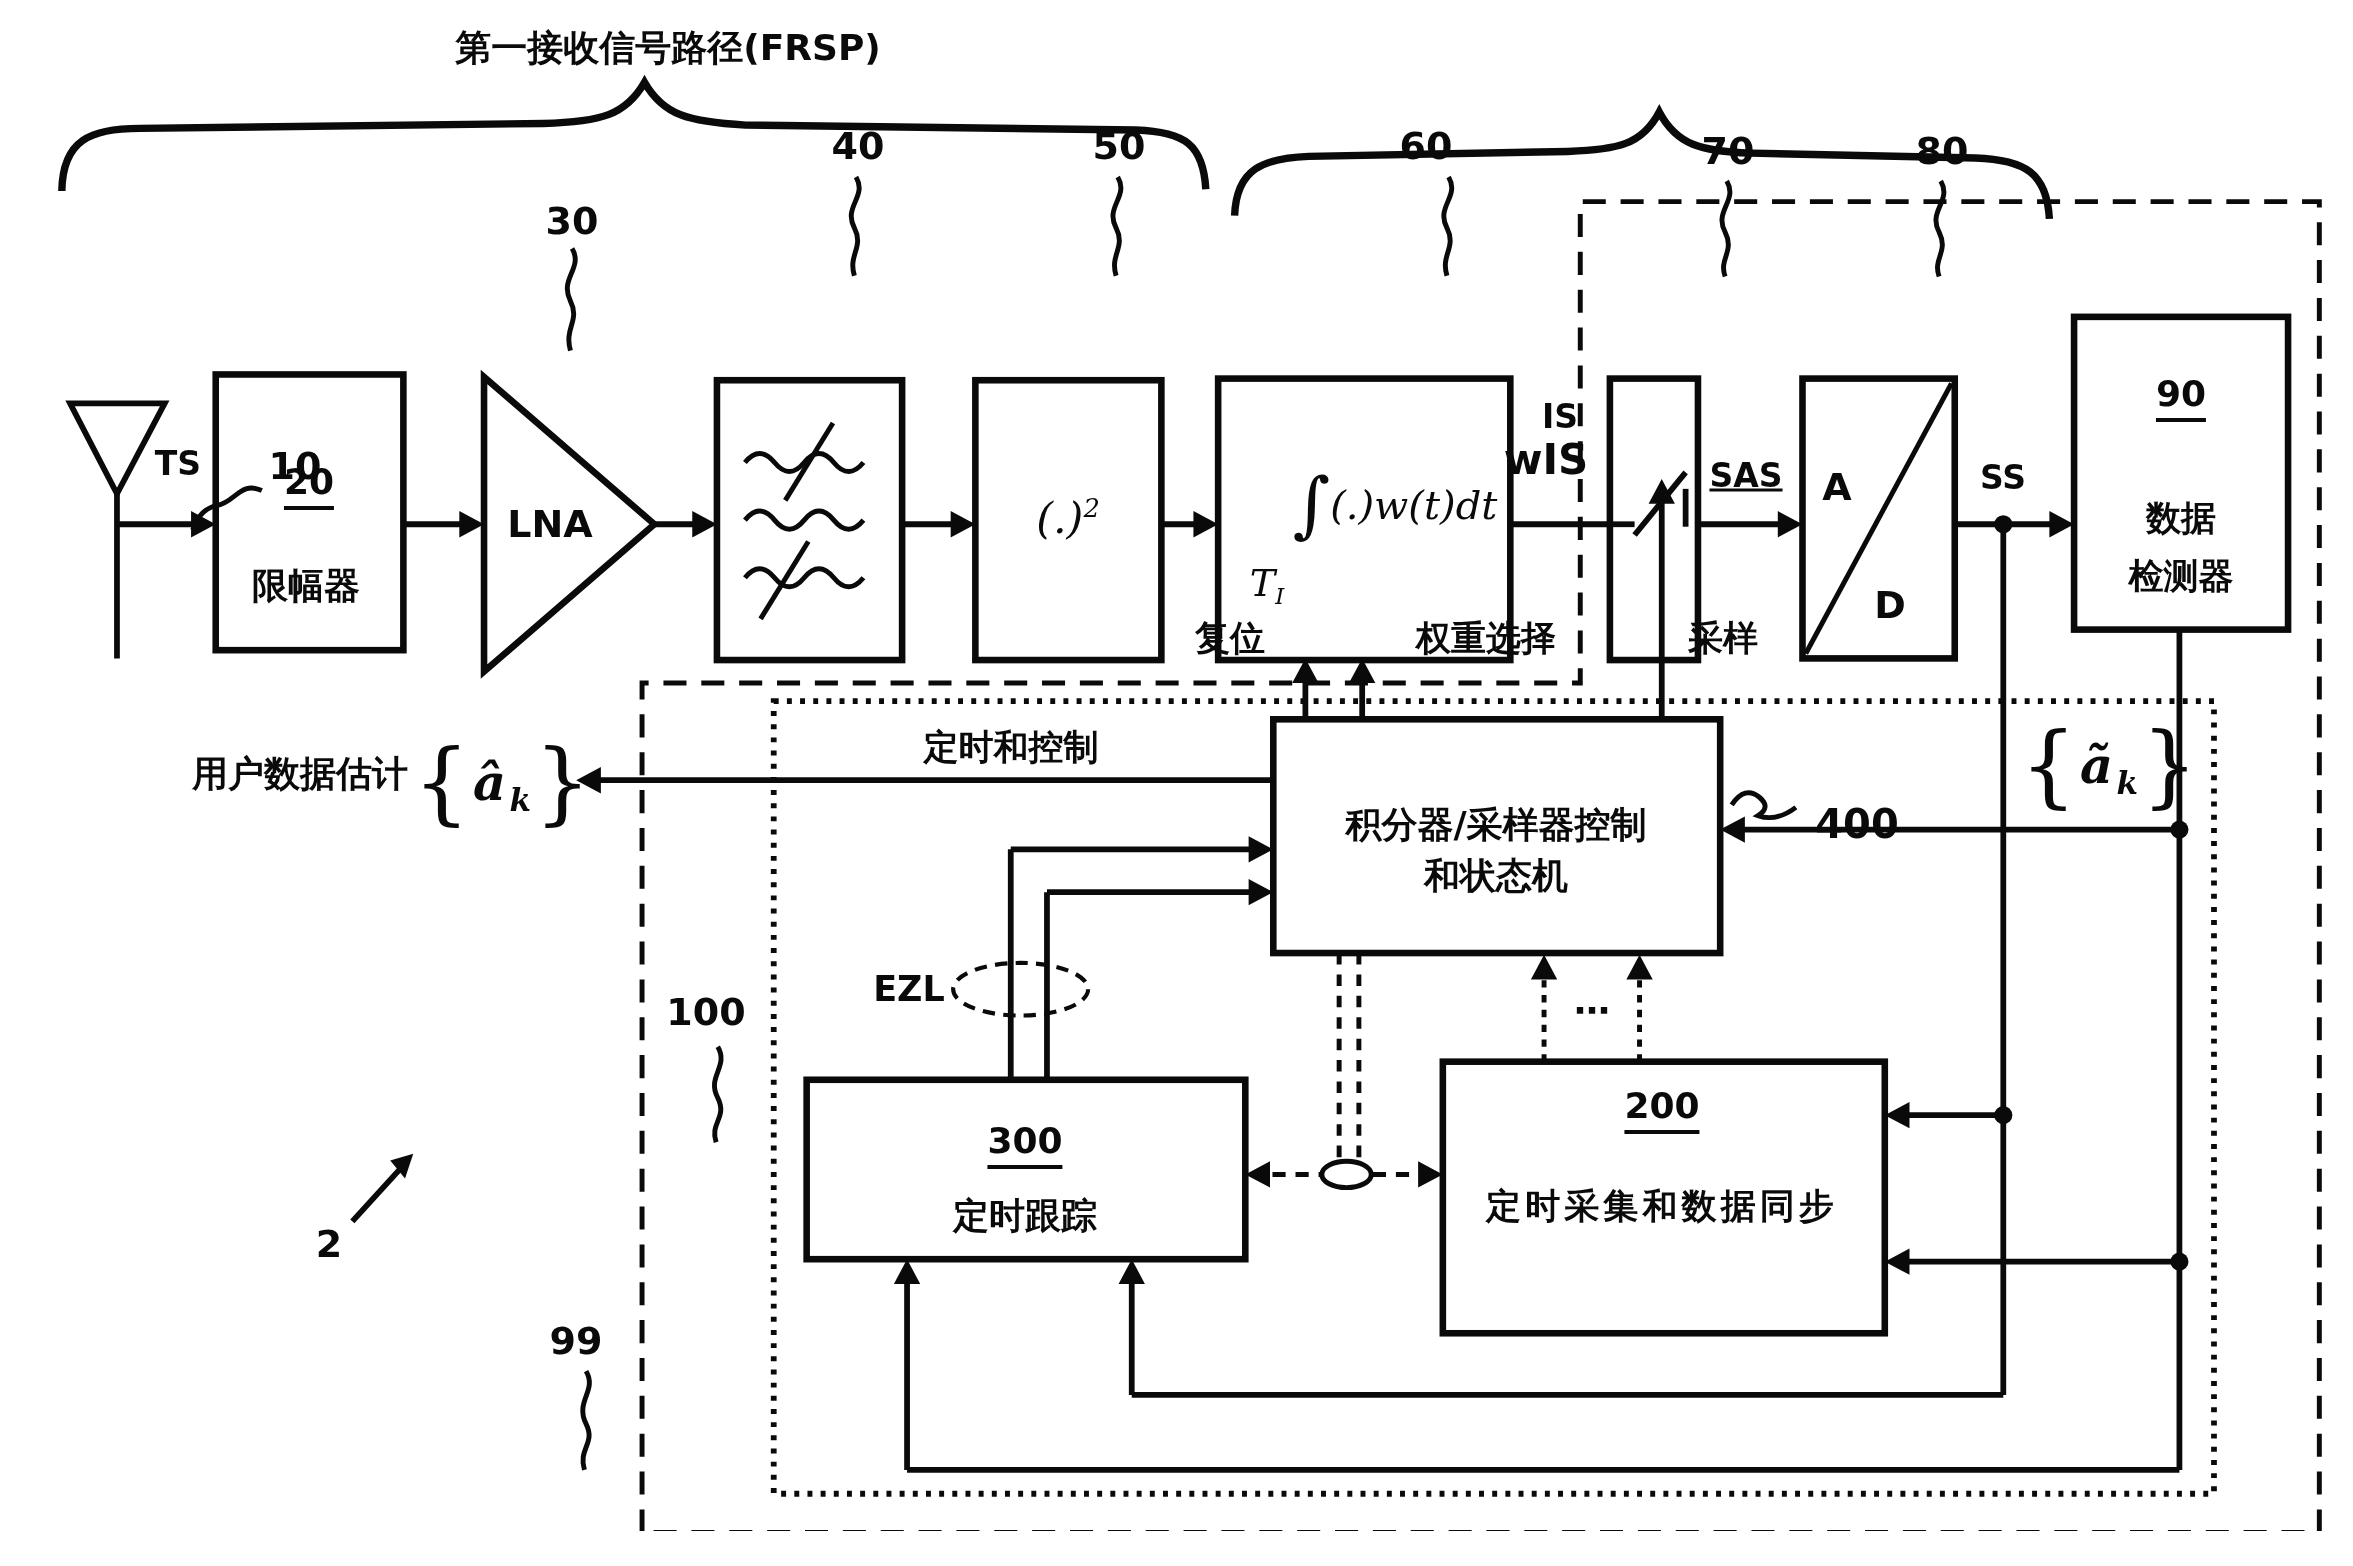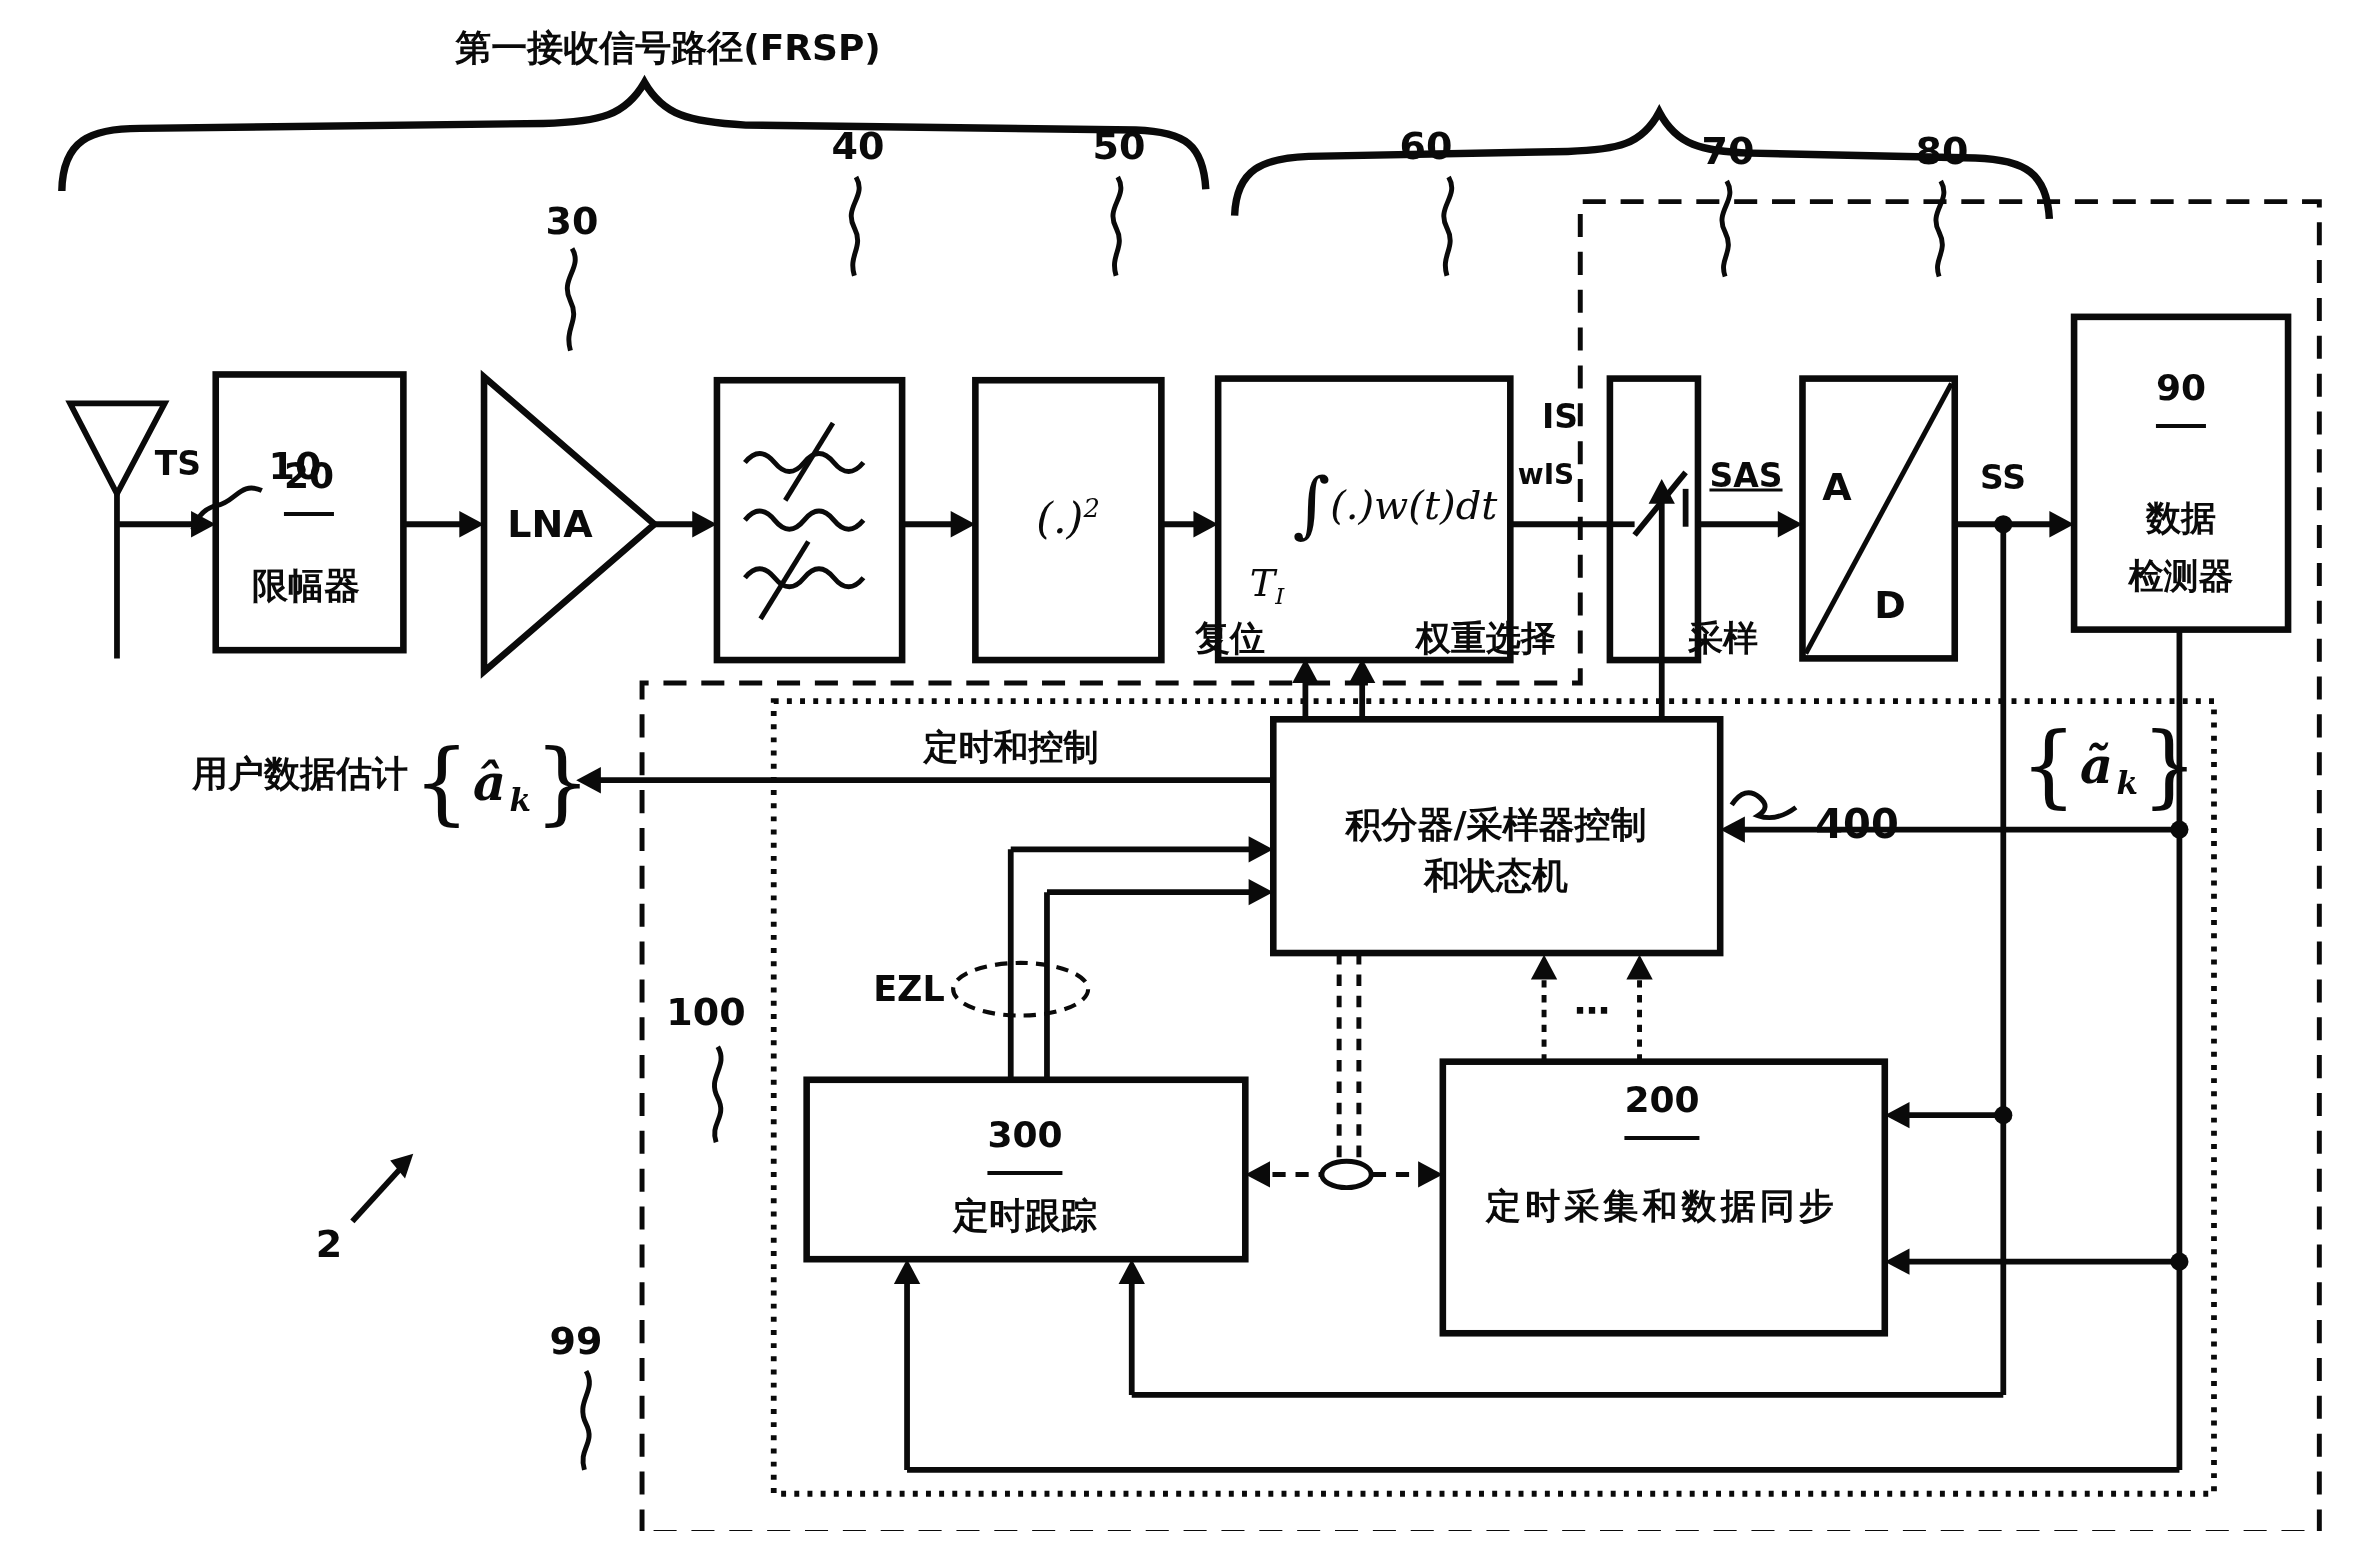--- a/index.html
+++ b/index.html
@@ -2,21 +2,21 @@
 <html style="font-size:13px"><head>
 <meta charset="utf-8">
 <style>
   html,body{margin:0;padding:0;background:#fff;}
   #page{position:relative;width:2354px;height:1531px;background:#fff;overflow:hidden;
         font-family:"DejaVu Sans",sans-serif;color:#0a0a0a;}
   #wires{position:absolute;left:0;top:0;width:2354px;height:1567px;}
   .lbl{position:absolute;transform:translate(-50%,-50%);white-space:nowrap;
        font-weight:600;color:#0a0a0a;line-height:1;}
   .num{font-weight:700;}
-  .u{border-bottom:4.1px solid #0a0a0a;padding-bottom:18px;}
+  .u{border-bottom:4.1px solid #0a0a0a;padding-bottom:6px;}
   .serifit{font-family:"DejaVu Serif",serif;font-style:italic;font-weight:500;}
   .set{display:flex;align-items:center;gap:3.3px;}
   .brace{font-size:89px;font-weight:300;font-family:"DejaVu Serif",serif;}
   .avar{font-size:51px;font-family:"DejaVu Serif",serif;font-style:italic;}
   .asub{font-size:31px;margin-top:35px;font-family:"DejaVu Serif",serif;font-style:italic;}
   .int{font-size:72px;font-weight:400;vertical-align:-10px;}
   sup{font-size:0.6em;} sub{font-size:0.6em;}
 </style>
 </head>
 <body>
@@ -225,21 +225,21 @@
 </div>
 
 <div class="lbl serifit" style="left:1267px;top:586px;font-size:38px;">
   <span>T</span><sub>I</sub>
 </div>
 <div class="lbl serifit" style="left:1395px;top:504px;font-size:40px;">
   <span class="int">∫</span><span>(.)w(t)dt</span>
 </div>
 
 <div class="lbl" style="left:1560px;top:416px;font-size:33px;">IS</div>
-<div class="lbl" style="left:1546px;top:475px;font-size:28px;text-align:right;">wIS</div>
+<div class="lbl" style="left:1546px;top:460px;font-size:42px;text-align:right;">wIS</div>
 <div class="lbl" style="left:1746px;top:475px;font-size:33px;text-decoration:underline;">SAS</div>
 <div class="lbl" style="left:2003px;top:477px;font-size:33px;">SS</div>
 
 <div class="lbl" style="left:1837px;top:487px;font-size:38px;">A</div>
 <div class="lbl" style="left:1890px;top:605px;font-size:38px;">D</div>
 
 <div class="lbl num u" style="left:2181px;top:399px;font-size:36px;">90</div>
 <div class="lbl" style="left:2181px;top:518px;font-size:35px;">数据</div>
 <div class="lbl" style="left:2181px;top:576px;font-size:35px;">检测器</div>
 

